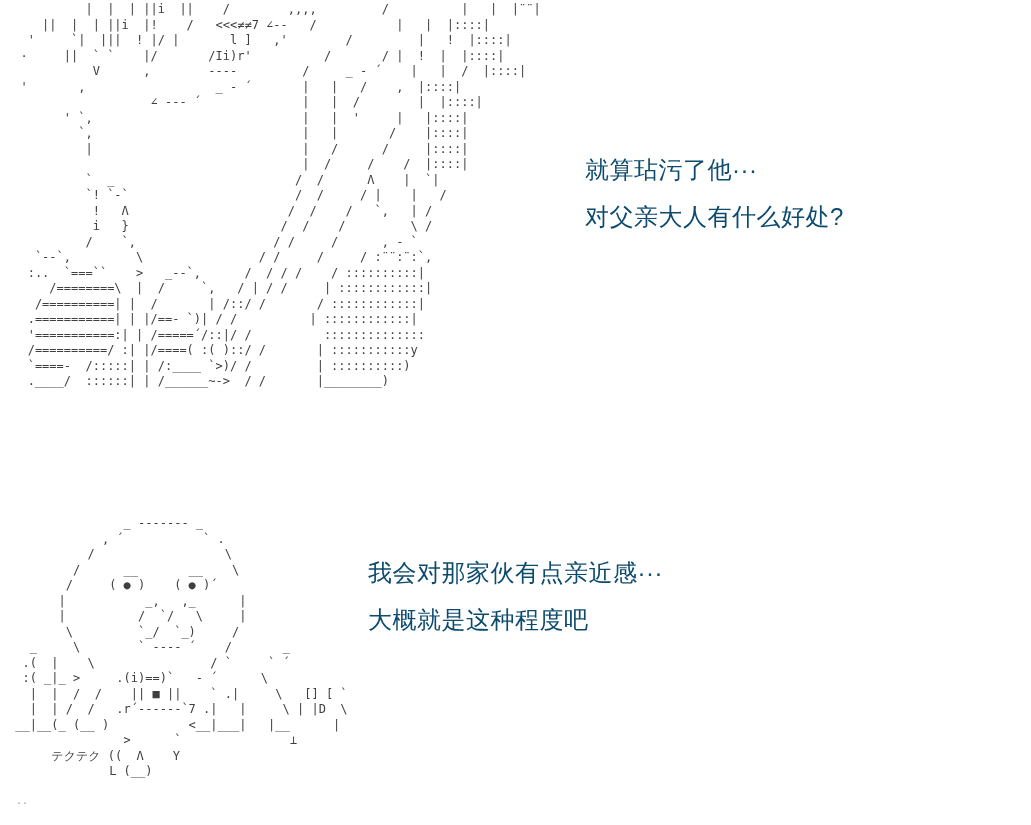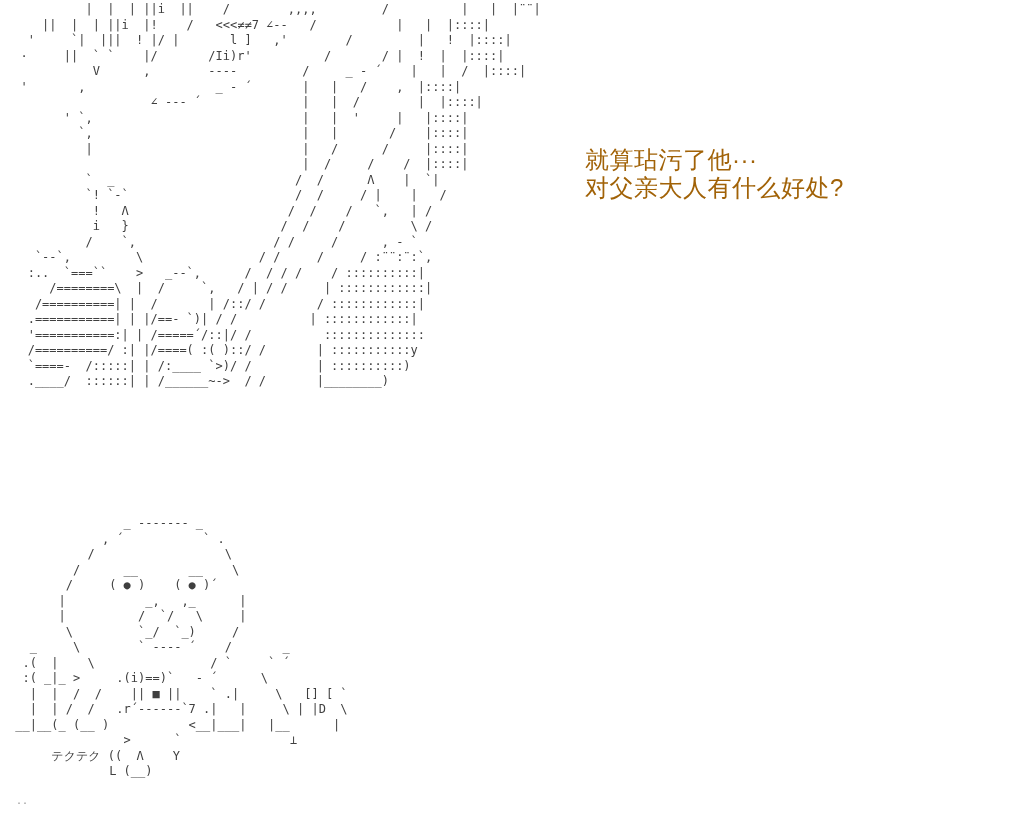--- a/index.html
+++ b/index.html
@@ -20,22 +20,22 @@
     letter-spacing:0;
     color:#3f3f3f;
     white-space:pre;
   }
   #aa-top{left:6px;top:2px}
   #aa-bottom{left:8px;top:516px}
   .dialogue{
     position:absolute;
     font-family:"Liberation Sans",sans-serif;
     font-size:24px;
-    line-height:28px;
-    color:#a16207;
+    line-height:47px;
+    color:#0c4a6e;
     white-space:pre-line;
     letter-spacing:0.5px;
   }
   #dlg-top{left:585px;top:146px}
   #dlg-bottom{left:368px;top:549px}
   #footer-mark{
     position:absolute;left:16px;top:798px;
     font-family:"DejaVu Sans Mono",monospace;
     font-size:10px;color:#999;
   }
@@ -85,16 +85,18 @@
    _     \        ` ---- ´    /       _
   .(  |    \                / `     ` ´
   :( _|_ &gt;     .(i)==)`   - ´      \
    |  |  /  /    || ■ ||    ` .|     \   [] [ `
    |  | /  /   .r´------`7 .|   |     \ | |D  \
  __|__(_ (__ )           &lt;__|___|   |__      |
                 &gt;      `               ⊥
       テクテク ((  Λ    Y
               L (__)</pre>
 
+  <div class="dialogue" id="dlg-bottom">我会对那家伙有点亲近感···
+大概就是这种程度吧</div>
 
   <div id="footer-mark">··</div>
 
 </div>
 
 </body></html>

